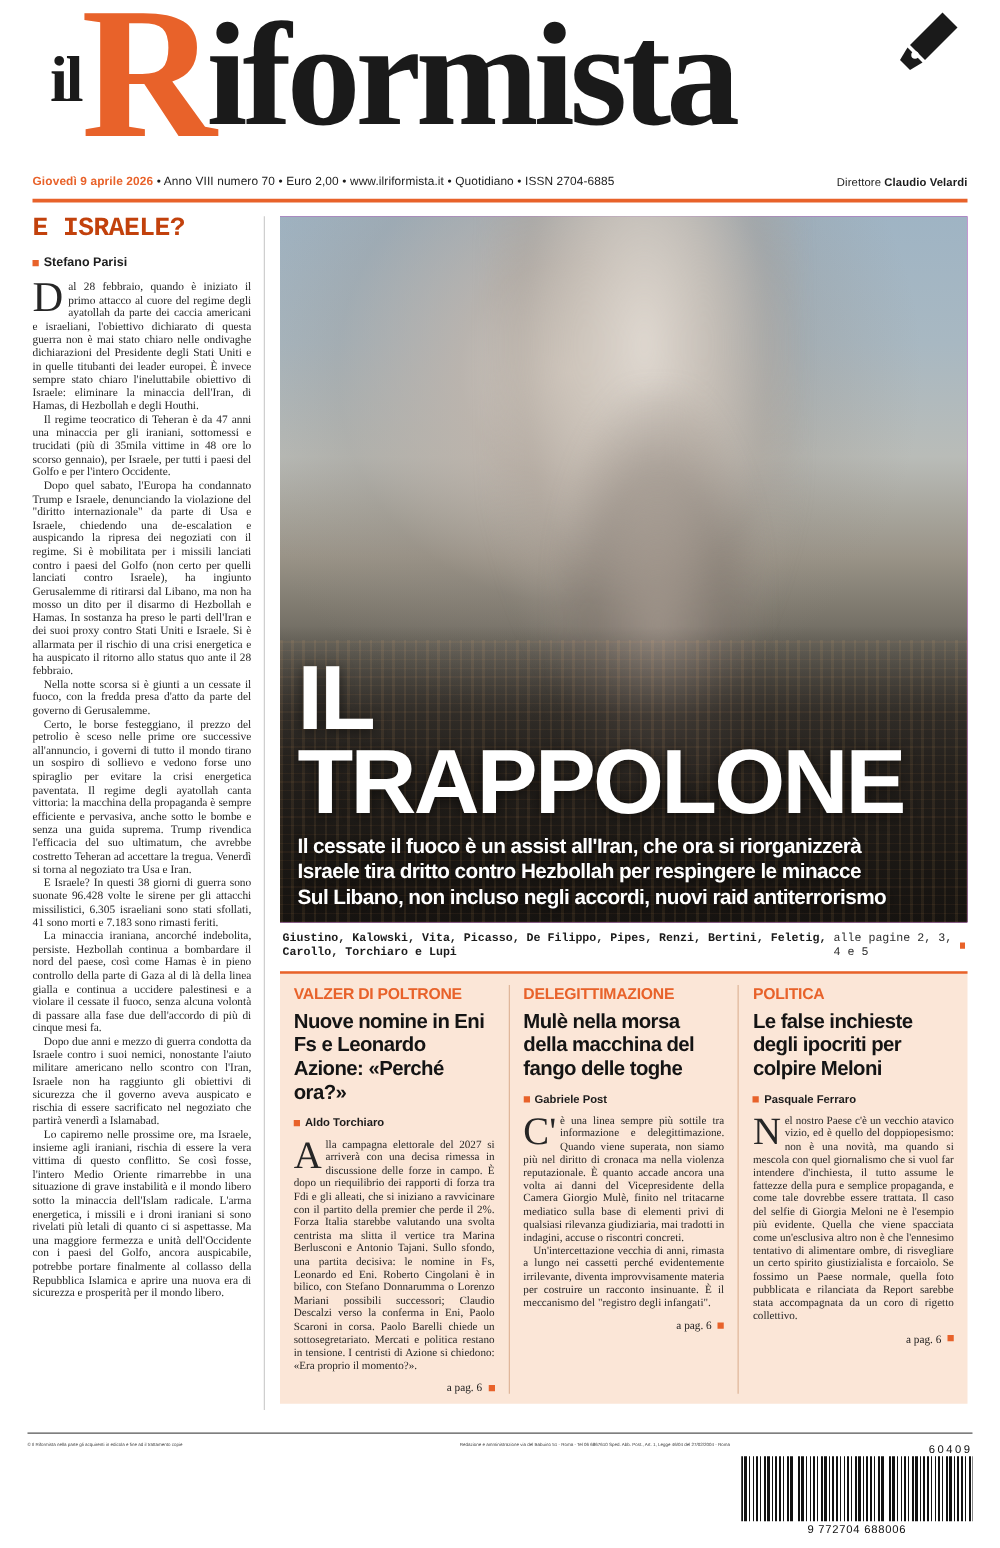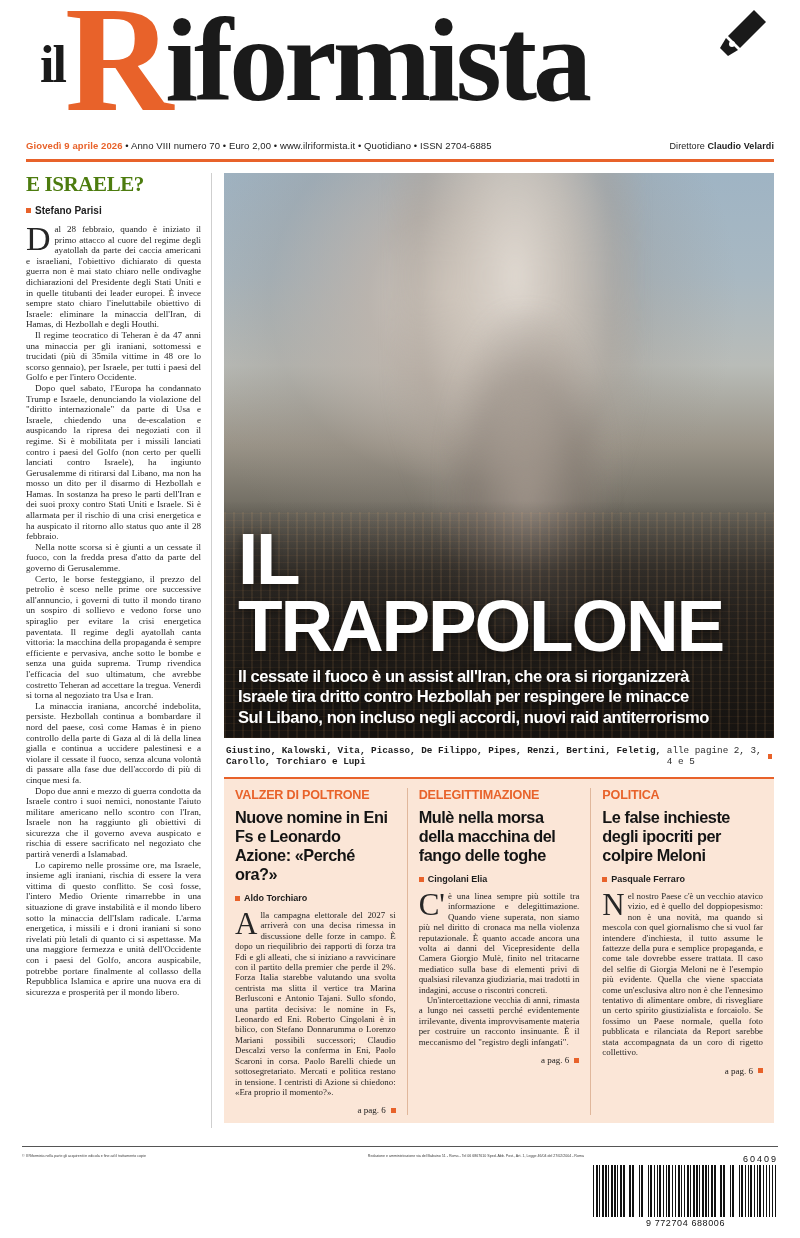--- a/index.html
+++ b/index.html
@@ -48,23 +48,23 @@
     display:flex; gap:0; margin-top:11px; padding:0 4px;
     height:955px;
   }
   .col-left{
     width:186px; flex:0 0 186px; padding-right:10px;
     border-right:1px solid #cfcfcf;
   }
   .col-right{ flex:1 1 auto; padding-left:12px; }
 
   .kicker-main{
-    font-family:Liberation Serif, serif;
+    font-family:Liberation Mono, monospace;
     font-weight:700; font-size:21px; letter-spacing:-0.4px;
-    color:#4d7c0f; line-height:1.05; margin-bottom:10px;
+    color:#c2410c; line-height:1.05; margin-bottom:10px;
   }
   .byline{
     font-family:"Liberation Sans", sans-serif;
     font-weight:700; font-size:10px; color:#1c1c1c;
     display:flex; align-items:center; gap:4px; margin-bottom:8px;
   }
   .sq{ width:5px; height:5px; background:#E8622A; display:inline-block; }
 
   .artbody{
     font-family:"Liberation Serif", serif;
@@ -238,20 +238,21 @@
       <div class="byline">
         <span class="sq"></span>
         <span>Stefano Parisi</span>
       </div>
       <div class="artbody">
         <p class="drop">Dal 28 febbraio, quando è iniziato il primo attacco al cuore del regime degli ayatollah da parte dei caccia americani e israeliani, l'obiettivo dichiarato di questa guerra non è mai stato chiaro nelle ondivaghe dichiarazioni del Presidente degli Stati Uniti e in quelle titubanti dei leader europei. È invece sempre stato chiaro l'ineluttabile obiettivo di Israele: eliminare la minaccia dell'Iran, di Hamas, di Hezbollah e degli Houthi.</p>
         <p>Il regime teocratico di Teheran è da 47 anni una minaccia per gli iraniani, sottomessi e trucidati (più di 35mila vittime in 48 ore lo scorso gennaio), per Israele, per tutti i paesi del Golfo e per l'intero Occidente.</p>
         <p>Dopo quel sabato, l'Europa ha condannato Trump e Israele, denunciando la violazione del "diritto internazionale" da parte di Usa e Israele, chiedendo una de-escalation e auspicando la ripresa dei negoziati con il regime. Si è mobilitata per i missili lanciati contro i paesi del Golfo (non certo per quelli lanciati contro Israele), ha ingiunto Gerusalemme di ritirarsi dal Libano, ma non ha mosso un dito per il disarmo di Hezbollah e Hamas. In sostanza ha preso le parti dell'Iran e dei suoi proxy contro Stati Uniti e Israele. Si è allarmata per il rischio di una crisi energetica e ha auspicato il ritorno allo status quo ante il 28 febbraio.</p>
         <p>Nella notte scorsa si è giunti a un cessate il fuoco, con la fredda presa d'atto da parte del governo di Gerusalemme.</p>
         <p>Certo, le borse festeggiano, il prezzo del petrolio è sceso nelle prime ore successive all'annuncio, i governi di tutto il mondo tirano un sospiro di sollievo e vedono forse uno spiraglio per evitare la crisi energetica paventata. Il regime degli ayatollah canta vittoria: la macchina della propaganda è sempre efficiente e pervasiva, anche sotto le bombe e senza una guida suprema. Trump rivendica l'efficacia del suo ultimatum, che avrebbe costretto Teheran ad accettare la tregua. Venerdì si torna al negoziato tra Usa e Iran.</p>
+        <p>E Israele? In questi 38 giorni di guerra sono suonate 96.428 volte le sirene per gli attacchi missilistici, 6.305 israeliani sono stati sfollati, 41 sono morti e 7.183 sono rimasti feriti.</p>
         <p>La minaccia iraniana, ancorché indebolita, persiste. Hezbollah continua a bombardare il nord del paese, così come Hamas è in pieno controllo della parte di Gaza al di là della linea gialla e continua a uccidere palestinesi e a violare il cessate il fuoco, senza alcuna volontà di passare alla fase due dell'accordo di più di cinque mesi fa.</p>
         <p>Dopo due anni e mezzo di guerra condotta da Israele contro i suoi nemici, nonostante l'aiuto militare americano nello scontro con l'Iran, Israele non ha raggiunto gli obiettivi di sicurezza che il governo aveva auspicato e rischia di essere sacrificato nel negoziato che partirà venerdì a Islamabad.</p>
         <p>Lo capiremo nelle prossime ore, ma Israele, insieme agli iraniani, rischia di essere la vera vittima di questo conflitto. Se così fosse, l'intero Medio Oriente rimarrebbe in una situazione di grave instabilità e il mondo libero sotto la minaccia dell'Islam radicale. L'arma energetica, i missili e i droni iraniani si sono rivelati più letali di quanto ci si aspettasse. Ma una maggiore fermezza e unità dell'Occidente con i paesi del Golfo, ancora auspicabile, potrebbe portare finalmente al collasso della Repubblica Islamica e aprire una nuova era di sicurezza e prosperità per il mondo libero.</p>
       </div>
     </div>
 
     <div class="col-right">
 
       <div class="hero">
         <div class="sky"></div>
@@ -292,21 +293,21 @@
             <span>a pag. 6</span>
             <span class="sq"></span>
           </div>
         </div>
 
         <div class="box">
           <div class="box-kicker">DELEGITTIMAZIONE</div>
           <div class="box-title">Mulè nella morsa della macchina del fango delle toghe</div>
           <div class="box-byline">
             <span class="sq"></span>
-            <span>Cingolani Elia</span>
+            <span>Gabriele Post</span>
           </div>
           <div class="box-body">
             <p class="drop">C'è una linea sempre più sottile tra informazione e delegittimazione. Quando viene superata, non siamo più nel diritto di cronaca ma nella violenza reputazionale. È quanto accade ancora una volta ai danni del Vicepresidente della Camera Giorgio Mulè, finito nel tritacarne mediatico sulla base di elementi privi di qualsiasi rilevanza giudiziaria, mai tradotti in indagini, accuse o riscontri concreti.</p>
             <p>Un'intercettazione vecchia di anni, rimasta a lungo nei cassetti perché evidentemente irrilevante, diventa improvvisamente materia per costruire un racconto insinuante. È il meccanismo del "registro degli infangati".</p>
           </div>
           <div class="box-more">
             <span>a pag. 6</span>
             <span class="sq"></span>
           </div>
         </div>

